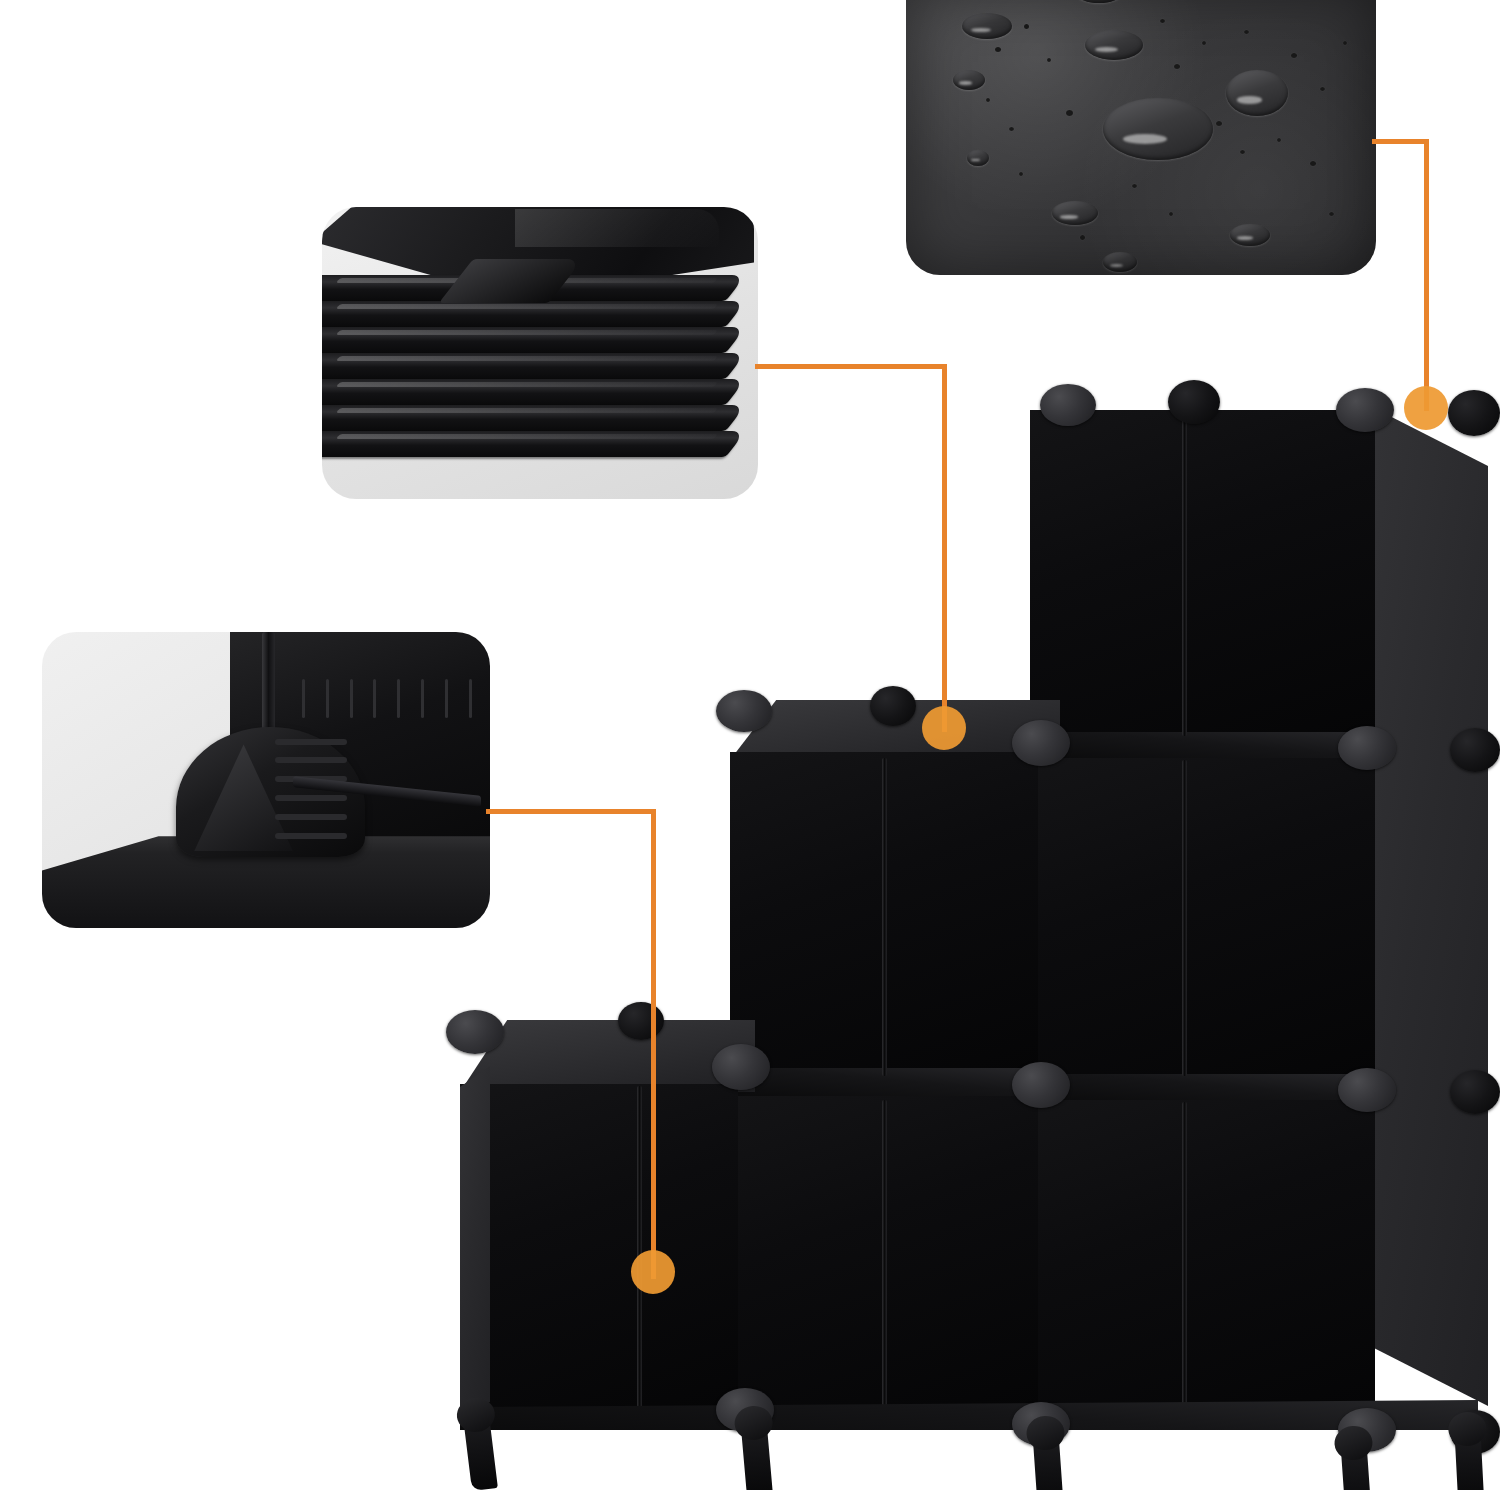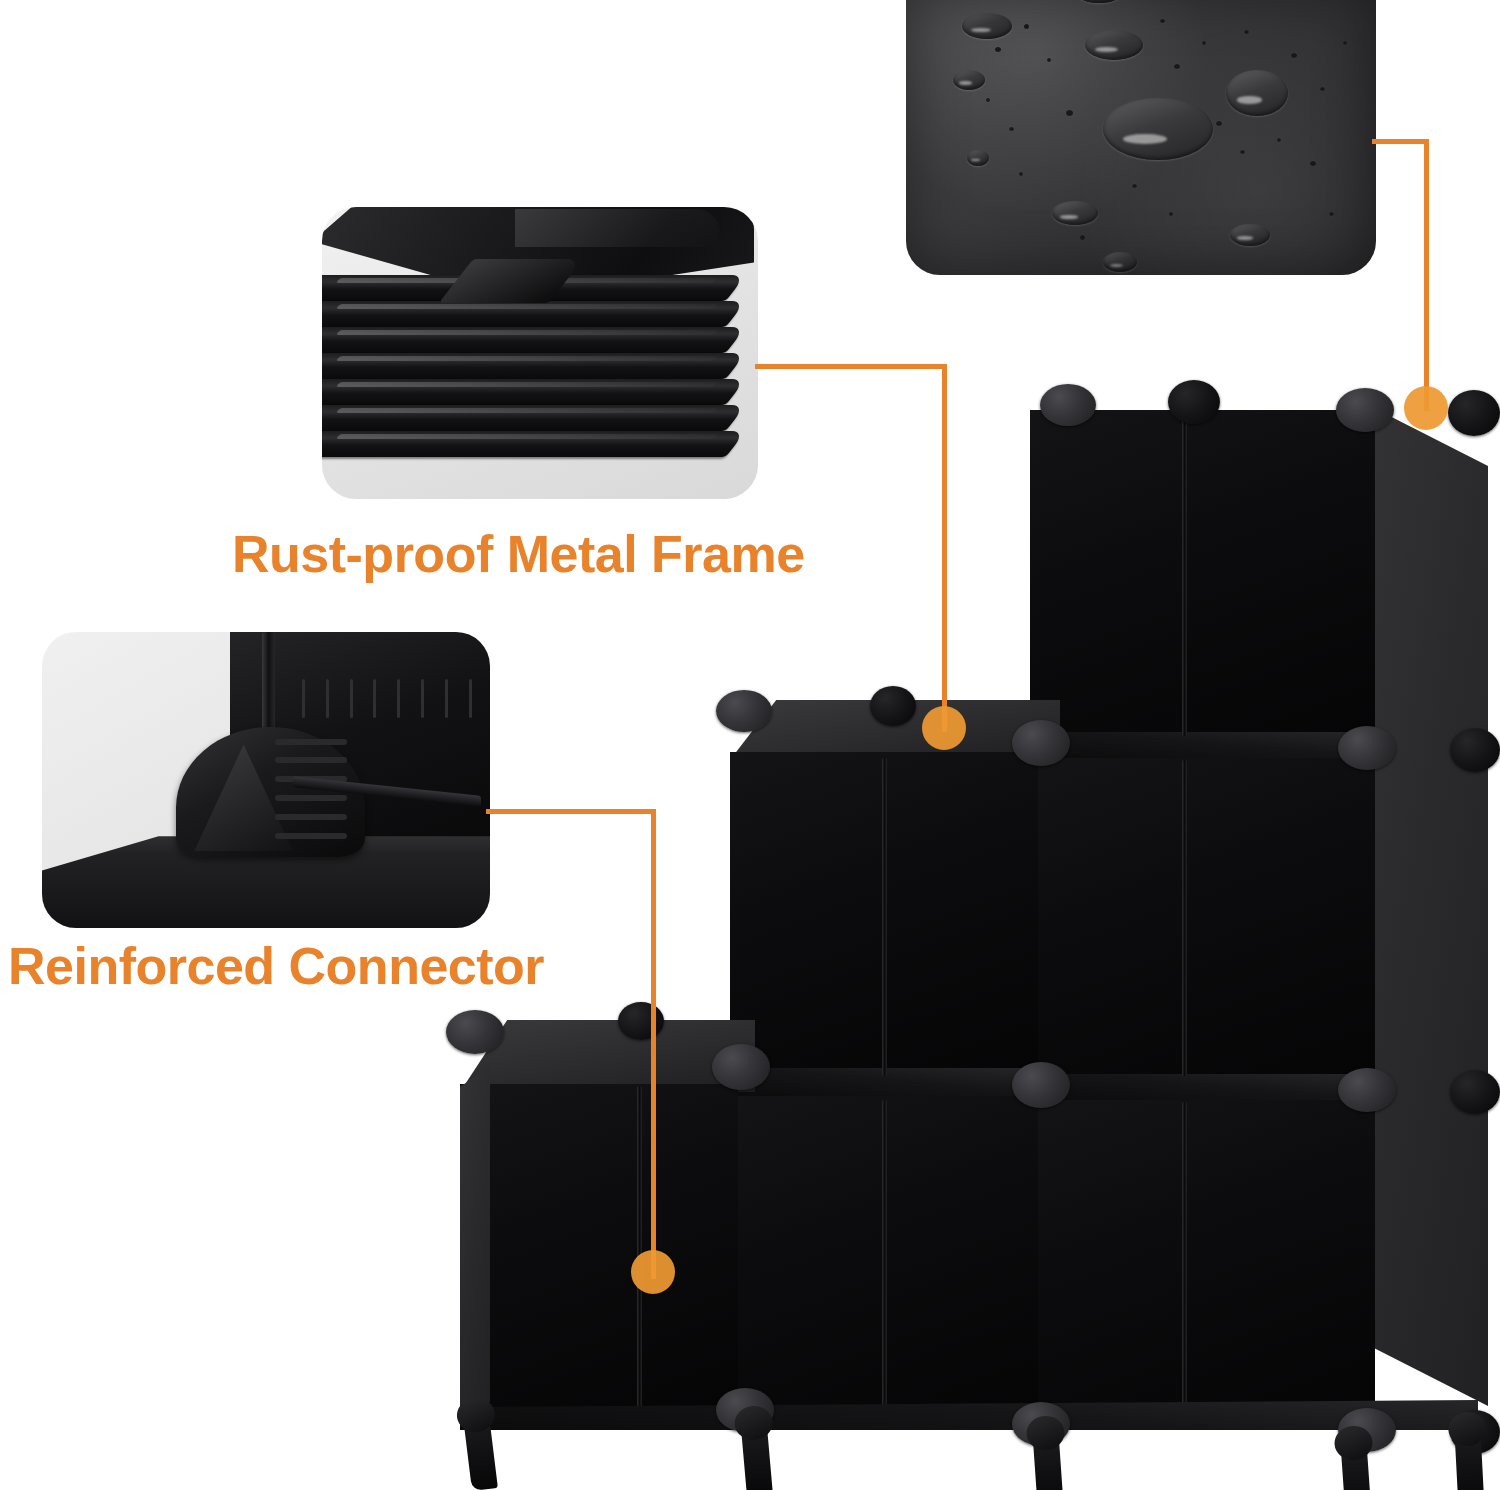--- a/index.html
+++ b/index.html
@@ -351,17 +351,15 @@
 
   <div class="leader leader-h" style="left:755px;top:364px;width:190px;"></div>
   <div class="leader leader-v" style="left:942px;top:364px;height:368px;"></div>
   <div class="leader-dot" style="left:922px;top:706px;width:44px;height:44px;"></div>
 
   <div class="leader leader-h" style="left:486px;top:809px;width:170px;"></div>
   <div class="leader leader-v" style="left:651px;top:809px;height:470px;"></div>
   <div class="leader-dot" style="left:631px;top:1250px;width:44px;height:44px;"></div>
 
 
-  <div class="feat-label" style="left:232px;top:528px;font-size:52px;">Rust-proof Metal Frame</div>
-
-  <div class="feat-label" style="left:8px;top:940px;font-size:52px;">Reinforced Connector</div>
+
 
 </div>
 
 </body></html>

